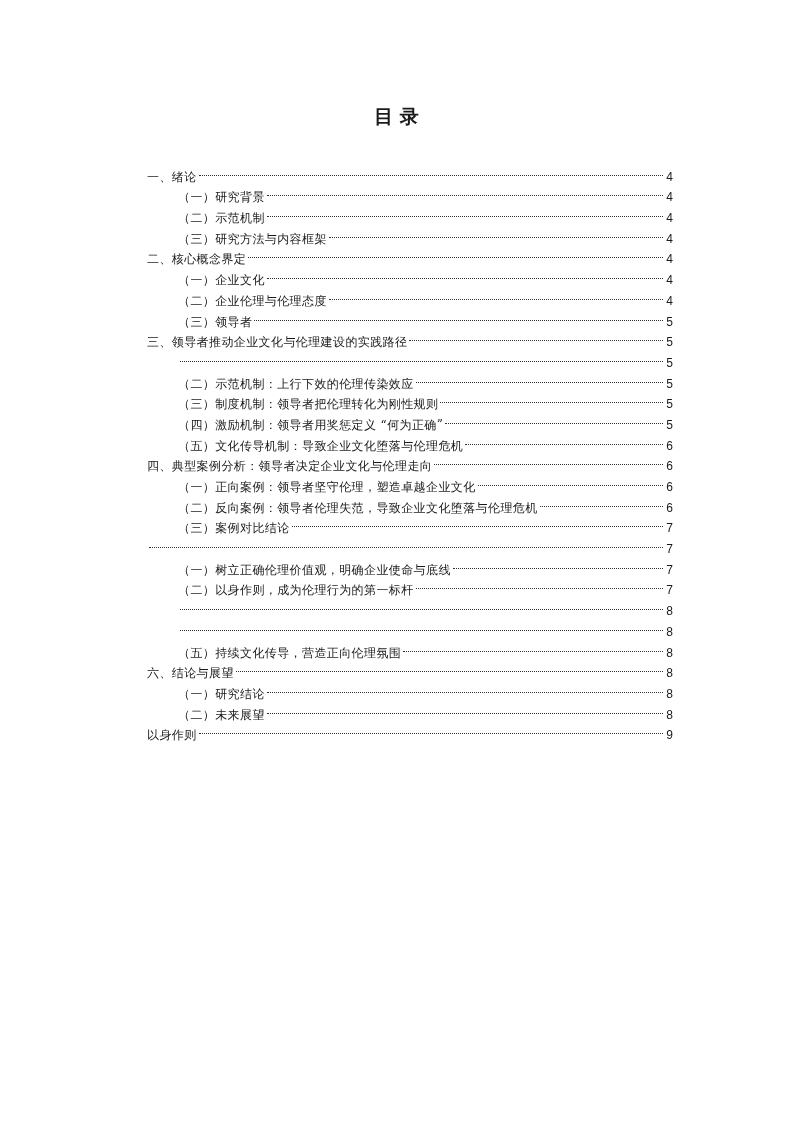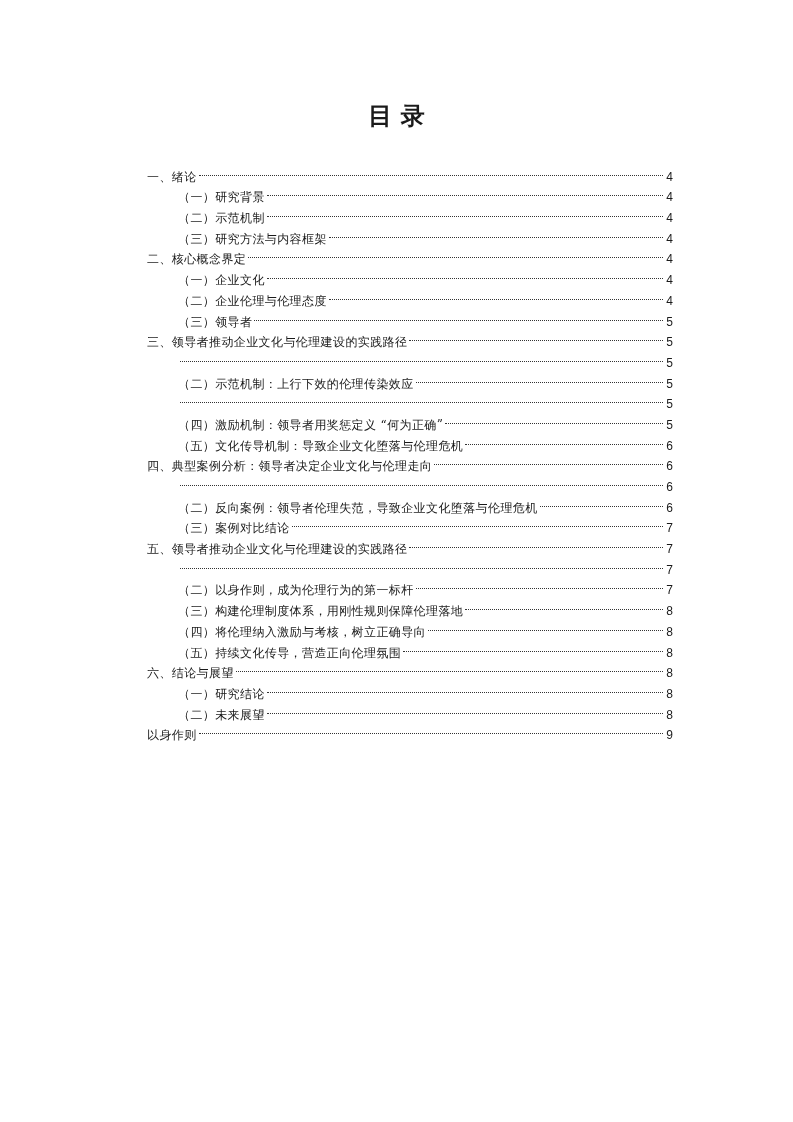--- a/index.html
+++ b/index.html
@@ -16,21 +16,21 @@
       color: #1a1a1a;
     }
     .page-title {
       position: absolute;
       top: 104px;
       left: 0;
       width: 793px;
       text-align: center;
       font-family: "DejaVu Sans", "Liberation Sans", sans-serif;
       font-weight: bold;
-      font-size: 24px;
+      font-size: 19px;
       letter-spacing: 0;
       line-height: 24px;
     }
     .toc {
       position: absolute;
       top: 160px;
       left: 147px;
       width: 526px;
     }
     .toc-row {
@@ -126,73 +126,73 @@
   <div class="toc-row lvl2">
       <span class="toc-leader"></span>
       <span class="toc-page">5</span>
     </div>
   <div class="toc-row lvl2">
       <span class="toc-label">（二）示范机制：上行下效的伦理传染效应</span>
       <span class="toc-leader"></span>
       <span class="toc-page">5</span>
     </div>
   <div class="toc-row lvl2">
+      <span class="toc-label">（三）制度机制：领导者把伦理转化为刚性规则</span>
       <span class="toc-leader"></span>
       <span class="toc-page">5</span>
     </div>
   <div class="toc-row lvl2">
       <span class="toc-label">（四）激励机制：领导者用奖惩定义 “何为正确”</span>
       <span class="toc-leader"></span>
       <span class="toc-page">5</span>
     </div>
   <div class="toc-row lvl2">
       <span class="toc-label">（五）文化传导机制：导致企业文化堕落与伦理危机</span>
       <span class="toc-leader"></span>
       <span class="toc-page">6</span>
     </div>
   <div class="toc-row lvl1">
       <span class="toc-label">四、典型案例分析：领导者决定企业文化与伦理走向</span>
       <span class="toc-leader"></span>
       <span class="toc-page">6</span>
     </div>
   <div class="toc-row lvl2">
+      <span class="toc-label">（一）正向案例：领导者坚守伦理，塑造卓越企业文化</span>
       <span class="toc-leader"></span>
       <span class="toc-page">6</span>
     </div>
   <div class="toc-row lvl2">
       <span class="toc-label">（二）反向案例：领导者伦理失范，导致企业文化堕落与伦理危机</span>
       <span class="toc-leader"></span>
       <span class="toc-page">6</span>
     </div>
   <div class="toc-row lvl2">
       <span class="toc-label">（三）案例对比结论</span>
       <span class="toc-leader"></span>
       <span class="toc-page">7</span>
     </div>
   <div class="toc-row lvl1">
-      <span class="toc-label">五、领导者推动企业文化与伦理建设的实践路径</span>
-      <span class="toc-leader"></span>
-      <span class="toc-page">7</span>
-    </div>
-  <div class="toc-row lvl2">
+      <span class="toc-leader"></span>
+      <span class="toc-page">7</span>
+    </div>
+  <div class="toc-row lvl2">
+      <span class="toc-label">（一）树立正确伦理价值观，明确企业使命与底线</span>
       <span class="toc-leader"></span>
       <span class="toc-page">7</span>
     </div>
   <div class="toc-row lvl2">
       <span class="toc-label">（二）以身作则，成为伦理行为的第一标杆</span>
       <span class="toc-leader"></span>
       <span class="toc-page">7</span>
     </div>
   <div class="toc-row lvl2">
-      <span class="toc-label">（三）构建伦理制度体系，用刚性规则保障伦理落地</span>
-      <span class="toc-leader"></span>
-      <span class="toc-page">8</span>
-    </div>
-  <div class="toc-row lvl2">
-      <span class="toc-label">（四）将伦理纳入激励与考核，树立正确导向</span>
+      <span class="toc-leader"></span>
+      <span class="toc-page">8</span>
+    </div>
+  <div class="toc-row lvl2">
       <span class="toc-leader"></span>
       <span class="toc-page">8</span>
     </div>
   <div class="toc-row lvl2">
       <span class="toc-label">（五）持续文化传导，营造正向伦理氛围</span>
       <span class="toc-leader"></span>
       <span class="toc-page">8</span>
     </div>
   <div class="toc-row lvl1">
       <span class="toc-label">六、结论与展望</span>

